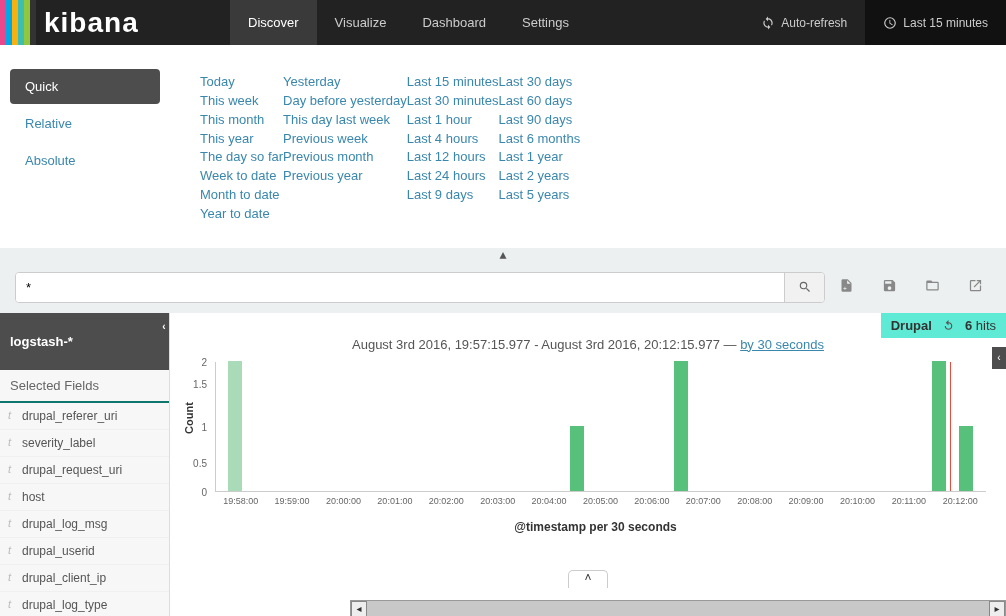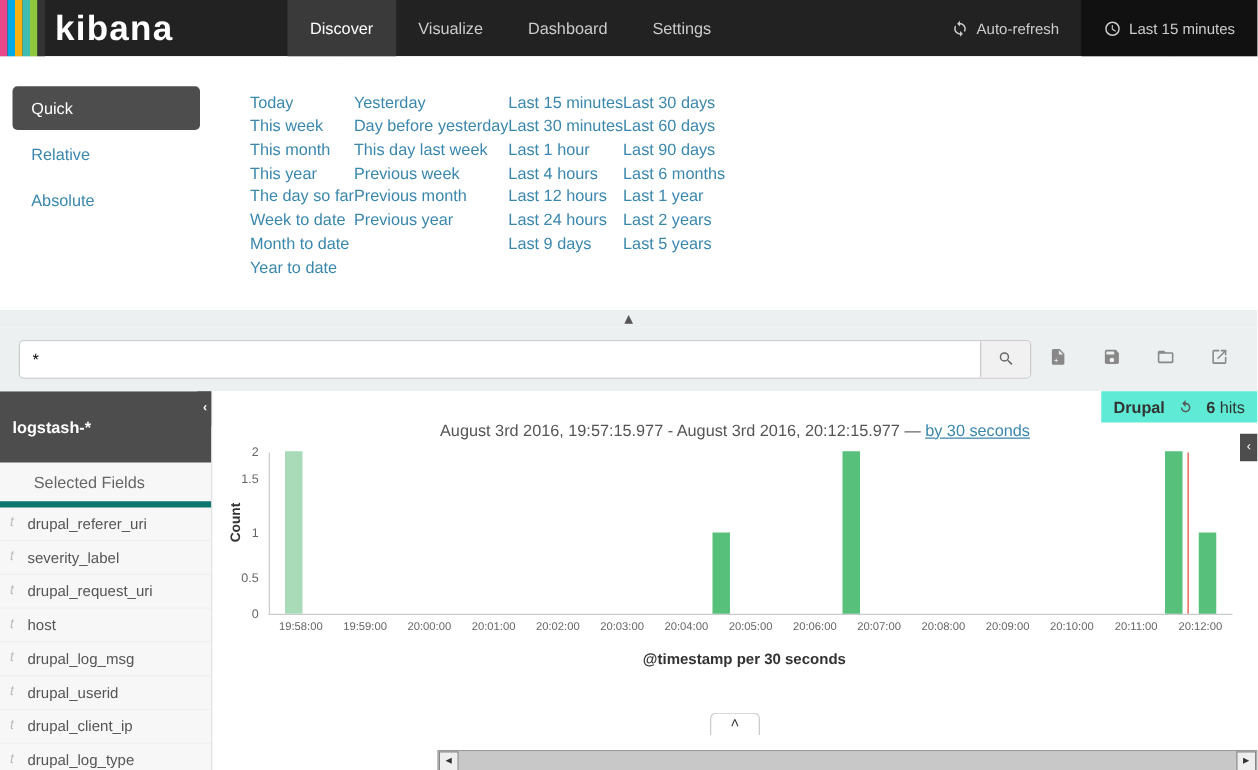--- a/index.html
+++ b/index.html
@@ -40,21 +40,21 @@
 .search-btn { width: 40px; background: #f1f1f1; border: none; border-left: 1px solid #ccc; cursor: pointer; display:flex; align-items:center; justify-content:center; }
 .tool-icons { display: flex; gap: 28px; padding-right: 8px; }
 .tool-icon { cursor: pointer; }
 .tool-icon svg { width:15px; height:15px; fill:#888; }
 
 
 .main { display: flex; height: 305px; }
 .sidebar { width: 170px; background: #f7f7f7; border-right: 1px solid #ddd; overflow: hidden; position: relative; }
 .index-header { background: #4d4d4d; color: #fff; padding: 21px 10px; font-weight: bold; font-size: 13px; position: relative; }
 .collapse-tab { position:absolute; right:-1px; top:0; width:12px; height:28px; background:#4d4d4d; color:#fff; font-size:10px; display:flex; align-items:center; justify-content:center; cursor:pointer; }
-.sf-title { padding: 8px 27px; color: #666; border-bottom: 5px solid #0f766e; }
+.sf-title { padding: 8px 10px; color: #666; border-bottom: 2px solid #0f766e; }
 .field-row { padding: 6px 10px 6px 22px; color: #555; font-size: 12px; border-bottom: 1px solid #f0f0f0; position: relative; cursor:pointer; }
 .field-row::before { content:"t"; position:absolute; left:8px; top:6px; color:#bbb; font-style:italic; font-size:11px; }
 
 .content { flex: 1; position: relative; background: #fff; }
 .top-right-badge { position: absolute; right: 0; top: 0; background: #5eead4; padding: 5px 10px; display: flex; align-items: center; gap: 10px; font-size: 13px; }
 .top-right-badge .bold { font-weight: bold; }
 .expand-tab { position:absolute; right:0; top:34px; width:14px; height:22px; background:#4d4d4d; color:#fff; display:flex; align-items:center; justify-content:center; font-size:10px; cursor:pointer; }
 .chart-title { text-align: center; padding: 24px 10px 10px; color: #555; }
 .chart-title a { color: #3a87ad; text-decoration: underline; }
 

